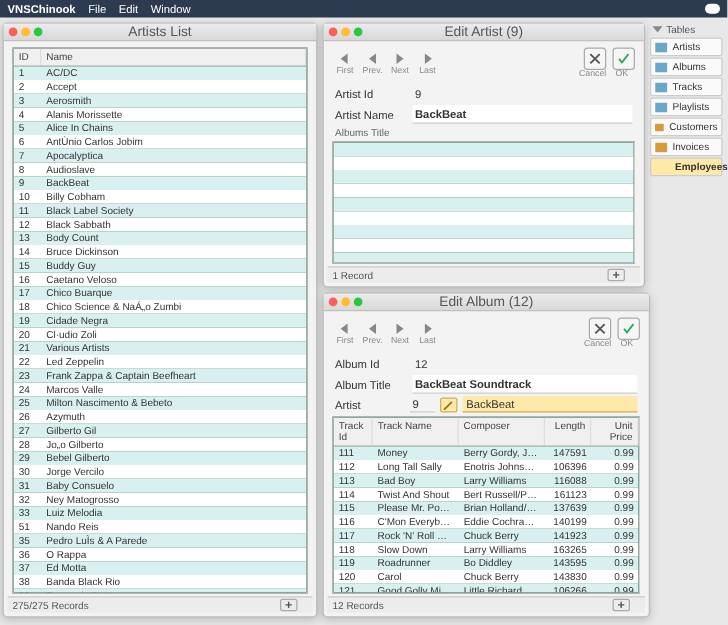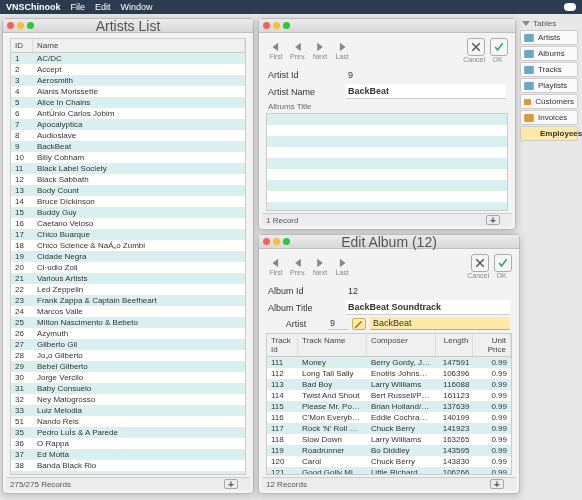--- a/index.html
+++ b/index.html
@@ -6,37 +6,37 @@
 body { background: #e8e8e8; width: 582px; height: 500px; overflow: hidden; font-size: 9px; position: relative; color: #333; }
 
 
 .menubar { background: #2d3b50; color: #fff; height: 14px; display: flex; align-items: center; padding: 0 6px; gap: 10px; font-size: 9px; }
 .menubar .app { font-weight: 700; }
 .menubar .spacer { flex: 1; }
 .menubar .cloud { width: 12px; height: 8px; background: #fff; border-radius: 4px; position: relative; }
 
 
 .win { position: absolute; background: #f3f3f3; border: 1px solid #bbb; border-radius: 4px; box-shadow: 0 2px 8px rgba(0,0,0,0.2); display: flex; flex-direction: column; }
-.win .titlebar { height: 14px; background: linear-gradient(#ececec,#d8d8d8); border-bottom: 1px solid #c0c0c0; display: flex; align-items: center; padding: 0 4px; font-size: 14px; color: #555; position: relative; }
+.win .titlebar { height: 14px; background: linear-gradient(#ececec,#d8d8d8); border-bottom: 1px solid #c0c0c0; display: flex; align-items: center; padding: 0 4px; font-size: 11px; color: #555; position: relative; }
 .win .titlebar .dots { display: flex; gap: 3px; }
 .win .titlebar .dot { width: 7px; height: 7px; border-radius: 50%; }
 .dot.r { background: #ff5f57; } .dot.y { background: #febc2e; } .dot.g { background: #28c840; }
 .win .titlebar .title { position: absolute; left: 0; right: 0; text-align: center; pointer-events: none; }
 .win .body { flex: 1; padding: 3px; display: flex; flex-direction: column; overflow: hidden; }
 
 
 .navrow { display: flex; align-items: center; gap: 2px; padding: 2px 4px 4px 4px; }
 .navbtn { width: 20px; display: flex; flex-direction: column; align-items: center; color: #888; font-size: 7px; cursor: pointer; }
 .navbtn svg { width: 14px; height: 12px; }
 .nav-spacer { flex: 1; }
 .sqbtn { width: 18px; height: 18px; border: 1px solid #aaa; border-radius: 3px; background: #f6f6f6; display: flex; align-items: center; justify-content: center; margin-left: 3px; cursor: pointer; }
 .sqbtn svg { width: 12px; height: 12px; }
 
 
-.field { display: flex; align-items: center; gap: 22px; padding: 1px 6px; font-size: 9px; }
+.field { display: flex; align-items: center; gap: 6px; padding: 1px 6px; font-size: 9px; }
 .field label { width: 56px; color: #333; }
 .field .fval { flex: 1; border-bottom: 1px solid #ccc; padding: 2px 2px; font-weight: 600; min-height: 12px; background: #fff; }
 .field .fval.plain { border-bottom: none; background: transparent; font-weight: 400; }
 .subtitle { padding: 2px 6px 0; font-size: 8px; color: #666; }
 
 
 .tbl { flex: 1; border: 1px solid #ccc; background: #14532d; margin: 2px 4px; overflow: hidden; display: flex; flex-direction: column; }
 .tbl .hdr { display: flex; background: #f0f0f0; border-bottom: 1px solid #ccc; font-size: 8px; color: #444; }
 .tbl .hdr div { padding: 2px 4px; border-right: 1px solid #ddd; }
 .tbl .rows { flex: 1; overflow: hidden; }
@@ -64,21 +64,21 @@
 
 .palette { position: absolute; right: 4px; top: 18px; width: 58px; }
 .palette .hdr { display: flex; align-items: center; font-size: 8px; color: #555; padding: 1px 2px; gap: 3px; }
 .palette .item { display: flex; align-items: center; gap: 4px; padding: 2px 3px; border: 1px solid #ccc; background: #fafafa; margin-top: 1px; border-radius: 2px; font-size: 8px; cursor: pointer; }
 .palette .item svg { width: 10px; height: 8px; }
 .palette .item.hl { background: #ffe9a8; font-weight: 600; gap: 16px; }
 .palette .tri { width: 0; height: 0; border-left: 4px solid transparent; border-right: 4px solid transparent; border-top: 5px solid #888; }
 
 
 .artistlink { display: flex; align-items: center; gap: 4px; padding: 1px 6px; font-size: 9px; }
-.artistlink label { width: 56px; text-align: center; }
+.artistlink label { width: 56px; }
 .artistlink .idv { width: 20px; border-bottom: 1px solid #ccc; padding: 1px 2px; }
 .artistlink .btn { width: 14px; height: 12px; border: 1px solid #c8b060; background: #ffe9a8; border-radius: 2px; display:flex; align-items:center; justify-content:center; cursor:pointer;}
 .artistlink .name { flex: 1; background: #ffe9a8; padding: 1px 3px; border-bottom: 1px solid #c8b060; }
 </style>
 </head>
 <body>
 
 <div class="menubar">
   <span class="app">VNSChinook</span>
   <span>File</span>
@@ -271,20 +271,21 @@
   </div>
 </div>
 
 <div class="win" style="left:258px; top:18px; width:258px; height:212px;">
   <div class="titlebar">
     <div class="dots">
         <span class="dot r"></span>
         <span class="dot y"></span>
         <span class="dot g"></span>
       </div>
+    <div class="title">Edit Artist (9)</div>
   </div>
   <div class="body">
     <div class="navrow">
       <div class="navbtn">
           <svg viewBox="0 0 20 16">
             <path d="M3 2v12M5 8l8-6v12z" fill="#888"></path>
           </svg>
           <span>First</span>
         </div>
       <div class="navbtn">

